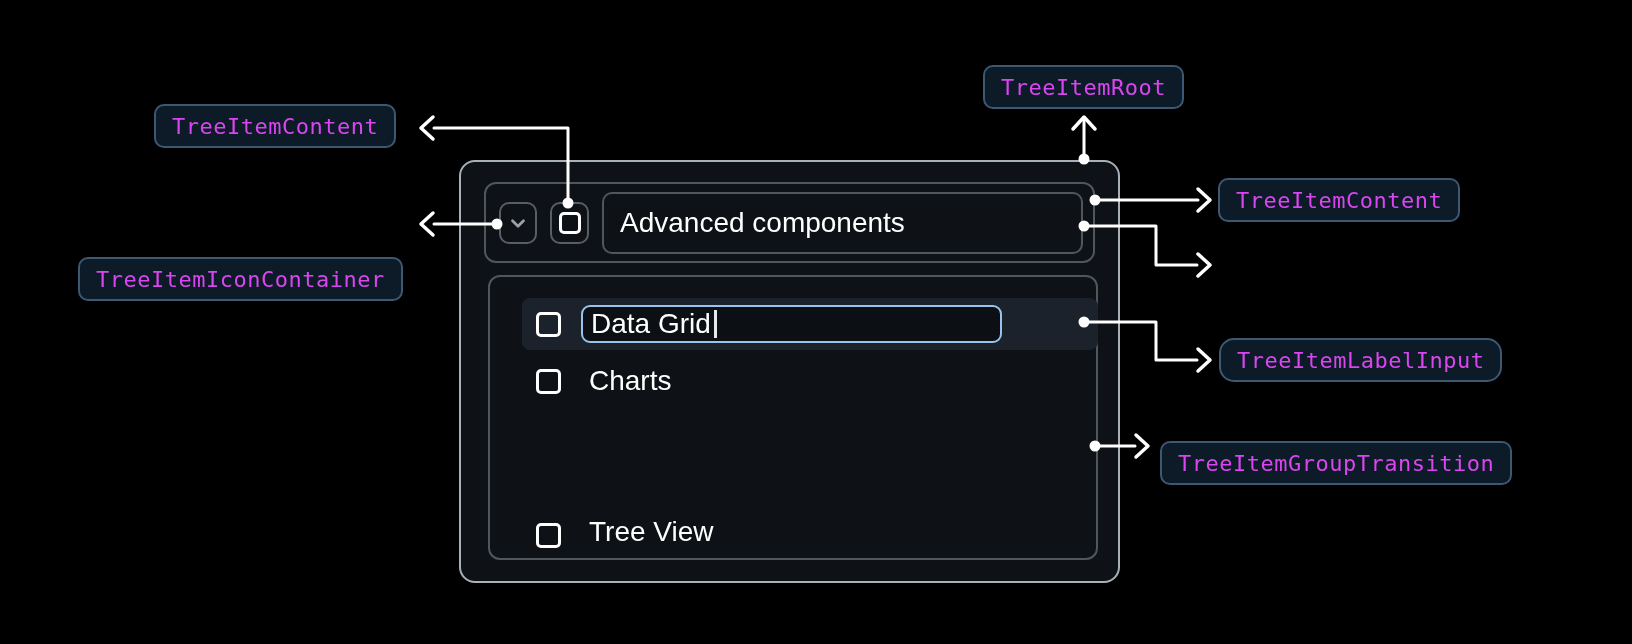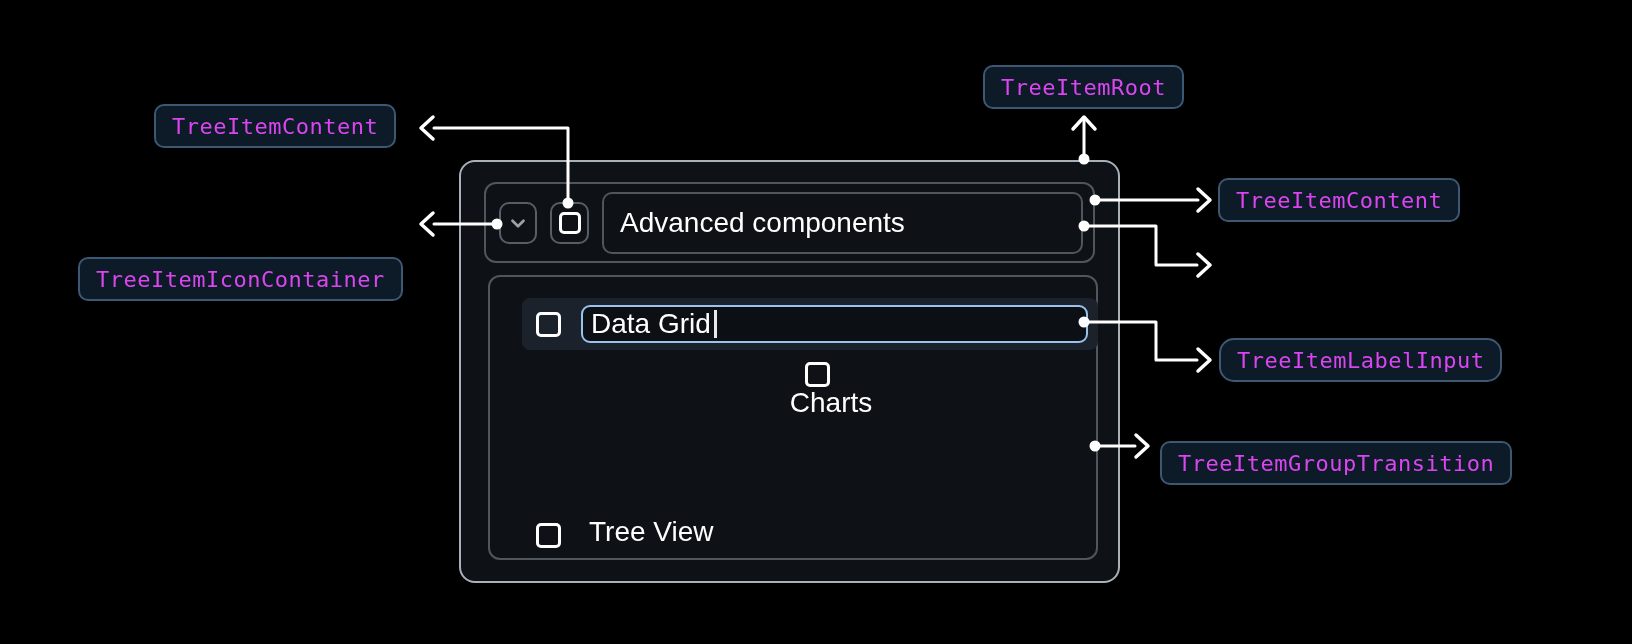--- a/index.html
+++ b/index.html
@@ -53,26 +53,26 @@
   .group{
     position:absolute;left:27px;top:113px;width:610px;height:285px;
     box-sizing:border-box;border:2px solid #4f565e;border-radius:12px;
   }
   .row{
     position:absolute;left:32px;width:576px;height:52px;
     box-sizing:border-box;display:flex;align-items:center;padding-left:14px;
   }
   .row .cb{width:25px;height:25px;}
   .row.editing{top:21px;background:#1b222b;border-radius:8px;}
-  .row.r1{top:85px;flex-direction:column;}
+  .row.r1{top:78px;}
   .row.r2{top:146px;}
   .row.r3{top:219px;align-items:flex-end;}
   .row-label{margin-left:28px;font-size:28px;color:#ffffff;}
   .label-input{
-    box-sizing:border-box;margin-left:20px;width:507px;height:38px;
+    box-sizing:border-box;margin-left:20px;width:421px;height:38px;
     background:#0c1014;border:2px solid #99c3ee;border-radius:9px;
     display:flex;align-items:center;padding-left:8px;
     font-size:28px;color:#ffffff;
   }
   .caret{width:3px;height:28px;background:#e6e9ec;margin-left:3px;flex:none;}
   
   .overlay{position:absolute;left:0;top:0;z-index:5;pointer-events:none;}
 </style>
 </head>
 <body>

